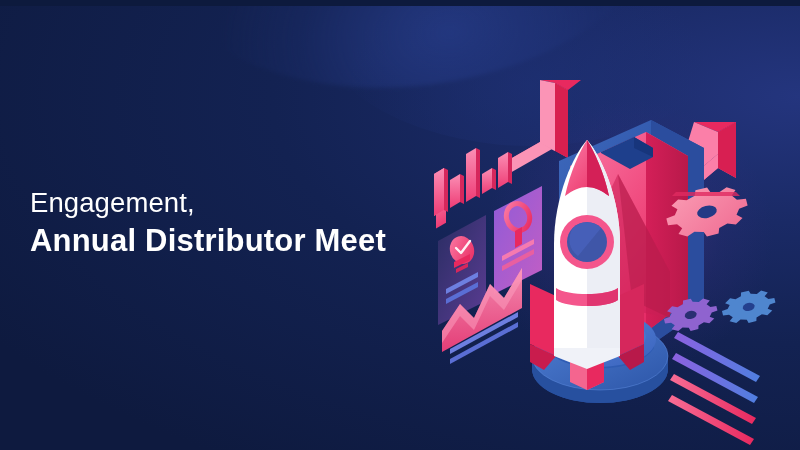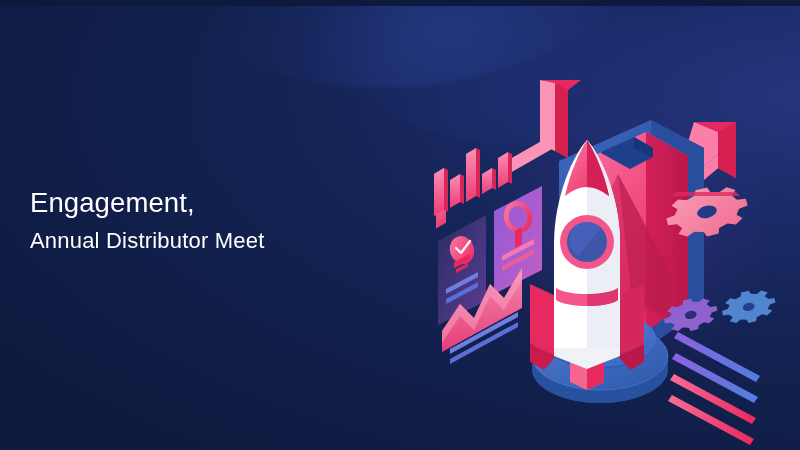--- a/index.html
+++ b/index.html
@@ -45,22 +45,22 @@
   }
   .copy .line{
     color:#ffffff;
     font-size:27.5px;
     line-height:37px;
     letter-spacing:.1px;
     font-weight:400;
     white-space:nowrap;
   }
   .copy .line.bold{
-    font-weight:400;
-    font-size:22px;
+    font-weight:700;
+    font-size:31px;
     letter-spacing:.2px;
     margin-top:1px;
   }
 
   
   #art{position:absolute;left:418px;top:50px;width:382px;height:380px;z-index:30;}
   #art svg{display:block;width:100%;height:100%;overflow:visible;}
 </style>
 </head>
 <body>

